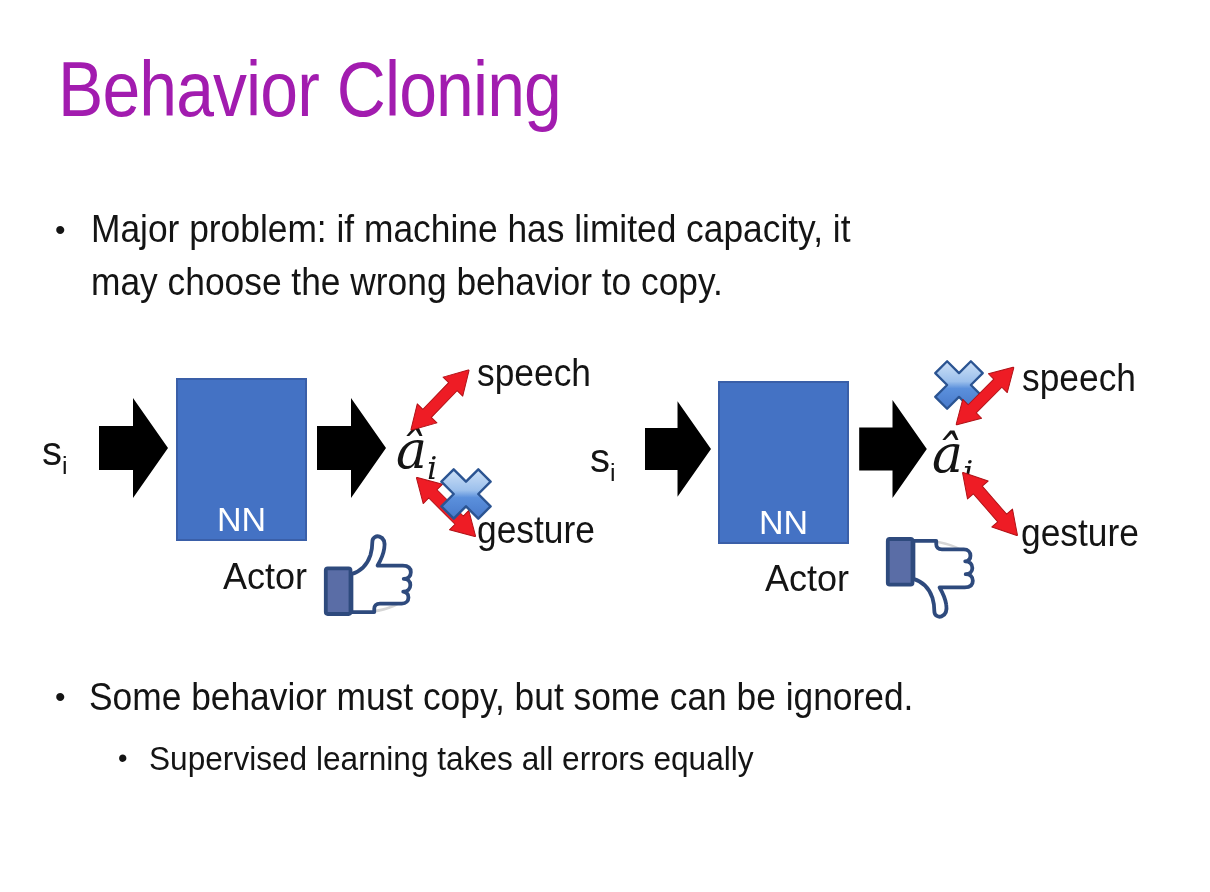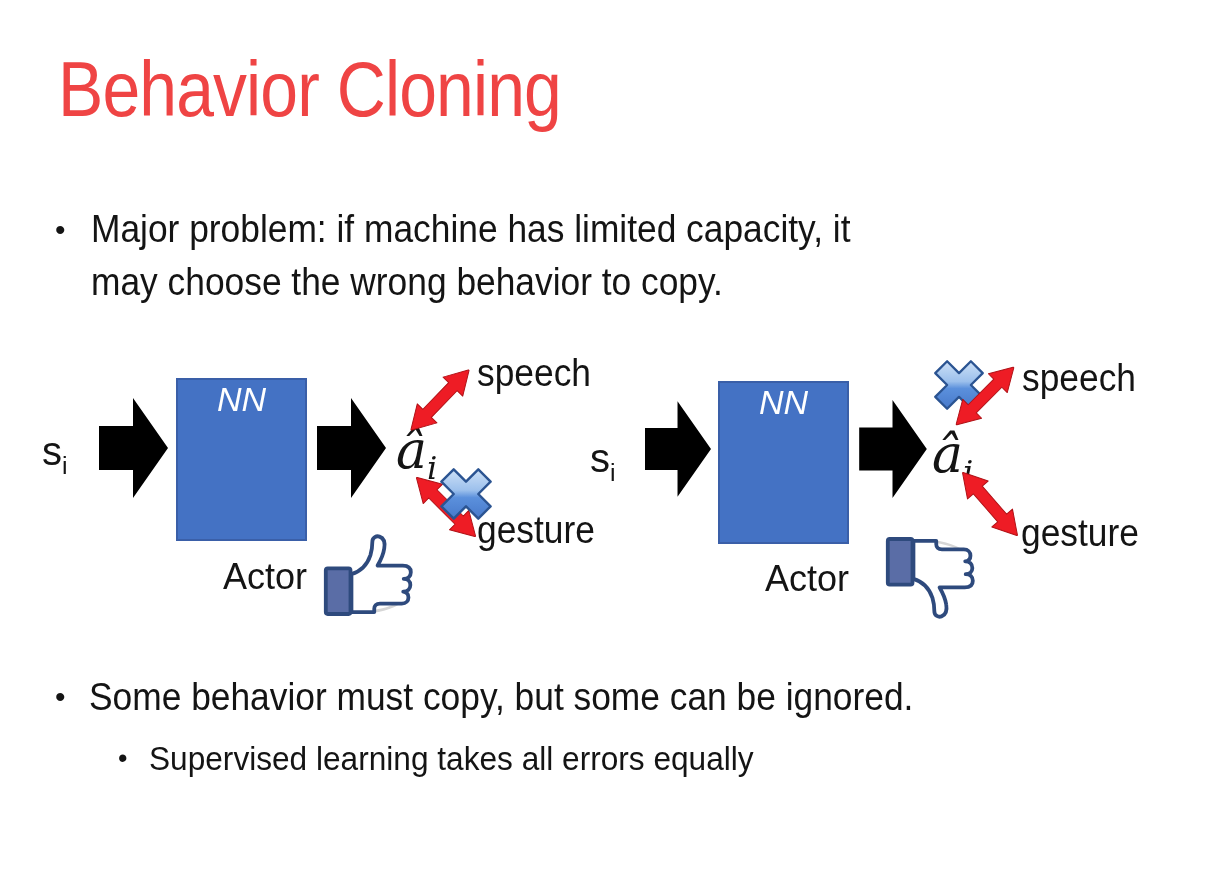--- a/index.html
+++ b/index.html
@@ -20,41 +20,41 @@
     --thumb_shadow:#D6D6D6;
   }
   html,body{margin:0;padding:0;background:#fff;}
   .slide{
     position:relative;width:1210px;height:892px;background:#ffffff;overflow:hidden;
     font-family:"Liberation Sans","DejaVu Sans",sans-serif;color:var(--text_color);
   }
   .cond{display:inline-block;transform:scaleX(.93);transform-origin:left center;white-space:nowrap;}
   .title{
     position:absolute;left:58px;top:44px;font-size:78px;font-weight:300;
-    letter-spacing:-1px;color:#ef4444;
+    letter-spacing:-1px;color:#a21caf;
   }
   .title .cond{transform:scaleX(.87);}
   .bullet-row{position:absolute;display:flex;align-items:flex-start;}
   .bullet-marker{flex:0 0 auto;}
   .b1{left:55px;top:203px;font-size:38px;line-height:53px;}
   .b1 .bullet-marker{font-size:30px;line-height:53px;width:36px;}
   .b2{left:55px;top:672px;font-size:38px;line-height:50px;}
   .b2 .bullet-marker{font-size:30px;line-height:50px;width:34px;}
   .b3{left:118px;top:735px;font-size:34px;line-height:46px;}
   .b3 .bullet-marker{font-size:27px;line-height:46px;width:31px;}
   .diagram{position:absolute;width:575px;height:290px;}
   .diagram-left{left:40px;top:350px;}
   .diagram-right{left:585px;top:350px;}
   .dg{position:absolute;}
   .state-label{font-size:40px;}
   .state-label sub,.ahat sub{font-size:.62em;}
   .nn-box{
     width:131px;height:163px;background:var(--nn_box);border:2px solid var(--nn_box_border);
-    box-sizing:border-box;display:flex;align-items:flex-start;justify-content:center;
-    color:var(--box_text);font-size:34px;font-style:italic;
+    box-sizing:border-box;display:flex;align-items:flex-end;justify-content:center;
+    color:var(--box_text);font-size:34px;
   }
   .actor-label{width:131px;text-align:right;font-size:36px;}
   .ahat{font-family:"DejaVu Serif","Liberation Serif",serif;font-style:italic;font-size:52px;}
   .branch-label{font-size:38px;}
   svg.black-arrow polygon{fill:var(--arrow_black);}
   svg.red-arrow polygon{fill:var(--arrow_red);stroke:var(--arrow_red_edge);stroke-width:1;stroke-linejoin:round;}
   svg.cross-x path{fill:url(#xgrad);stroke:var(--cross_outline);stroke-width:2.5;stroke-linejoin:round;}
   .xg1{stop-color:var(--cross_light);}
   .xg2{stop-color:var(--cross_mid);}
   .xg3{stop-color:var(--cross_deep);}

